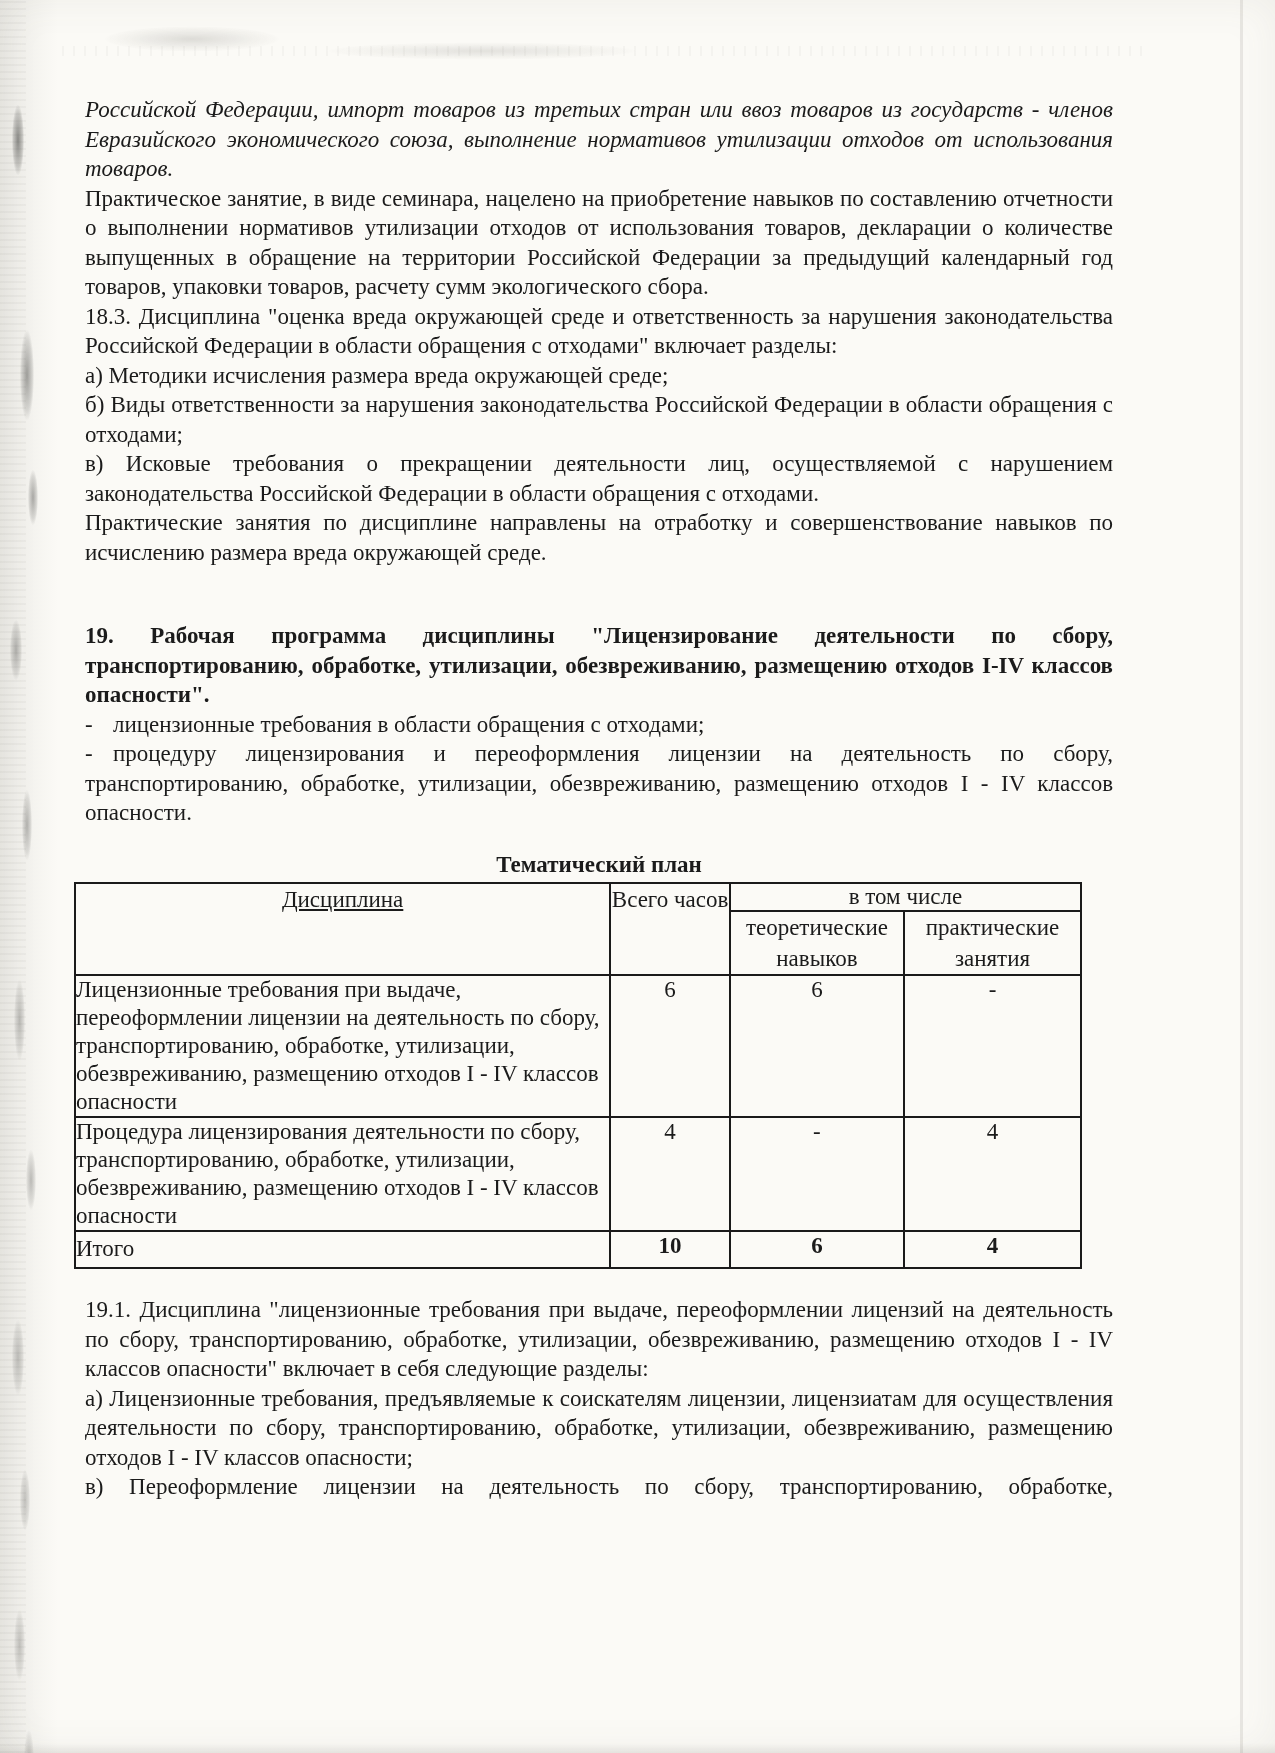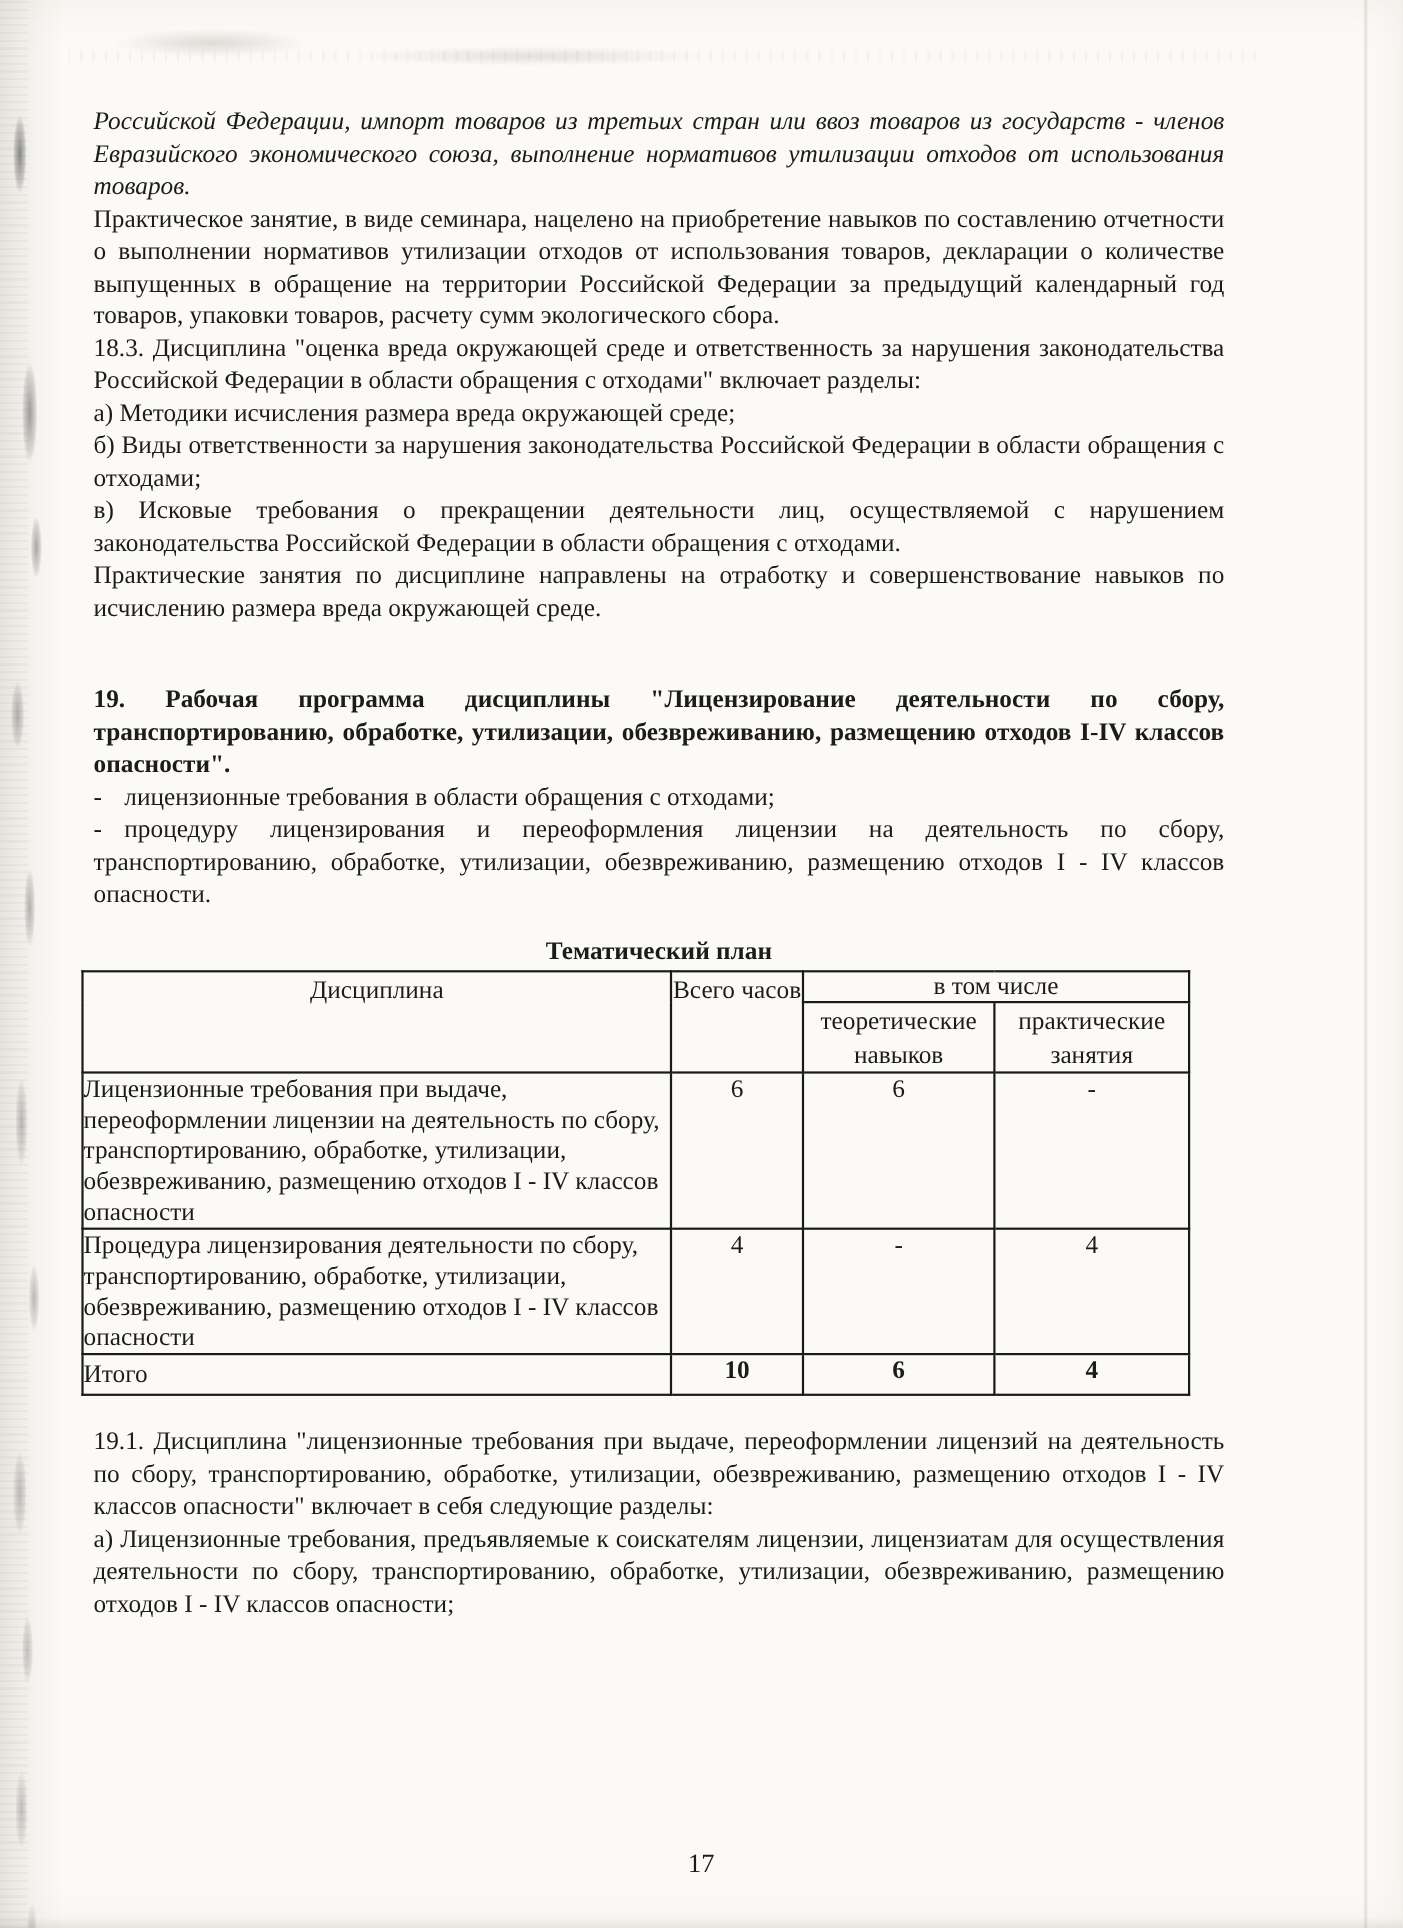--- a/index.html
+++ b/index.html
@@ -101,21 +101,21 @@
   table.tplan th, table.tplan td{
     border:2px solid var(--table-border);
     font-weight:normal;
     vertical-align:top;
     padding:0;
   }
   col.c-disc{width:53.2%;}
   col.c-total{width:11.9%;}
   col.c-theo{width:17.3%;}
   col.c-prac{width:17.6%;}
-  th.h-disc{line-height:31px;padding-top:3px;text-align:center;}
+  th.h-disc{line-height:31px;padding-top:3px;text-align:center;text-decoration:underline;}
   th.h-total{line-height:31px;padding-top:3px;text-align:center;}
   th.h-incl{line-height:26px;height:26px;text-align:center;border-bottom-width:2px;}
   th.h-sub{line-height:31px;height:62px;text-align:center;}
   td.cell-disc{
     text-align:left;line-height:28px;padding:4px 10px 6px 10px;
   }
   td.cell-num{
     text-align:center;line-height:28px;padding-top:4px;
   }
   tr.total-row td{line-height:28px;}
@@ -194,18 +194,18 @@
             <td class="cell-num">10</td>
             <td class="cell-num">6</td>
             <td class="cell-num">4</td>
           </tr>
         </tbody>
       </table>
     </div>
 
     <p class="para after-table">19.1. Дисциплина "лицензионные требования при выдаче, переоформлении лицензий на деятельность по сбору, транспортированию, обработке, утилизации, обезвреживанию, размещению отходов I - IV классов опасности" включает в себя следующие разделы:</p>
     <p class="para">а) Лицензионные требования, предъявляемые к соискателям лицензии, лицензиатам для осуществления деятельности по сбору, транспортированию, обработке, утилизации, обезвреживанию, размещению отходов I - IV классов опасности;</p>
+    <p class="para force-justify">в) Переоформление лицензии на деятельность по сбору, транспортированию, обработке,</p>
 
   </div>
 
-  <div class="page-number">17</div>
 
 </div>
 
 </body></html>

